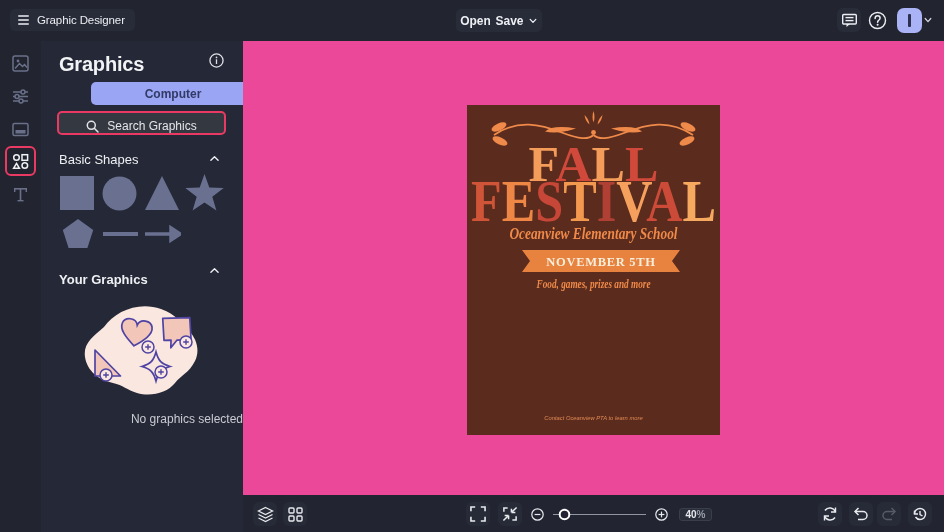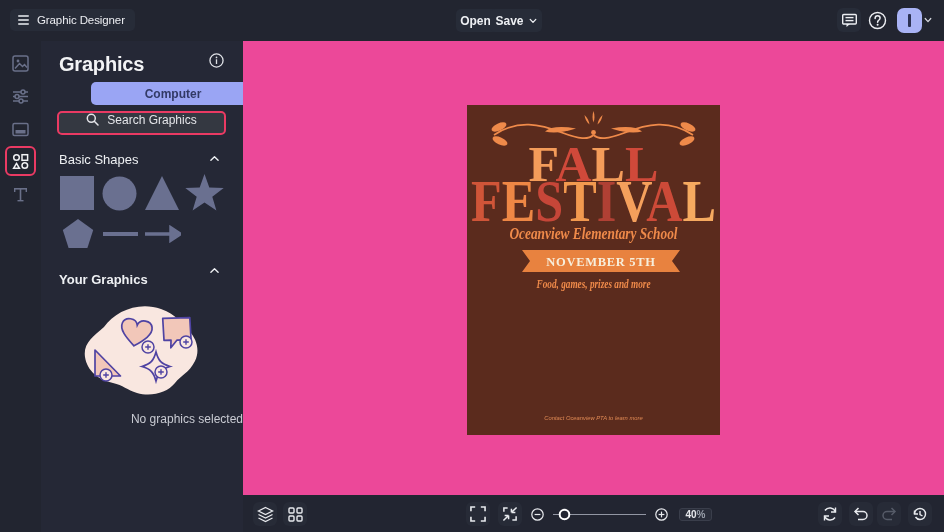--- a/index.html
+++ b/index.html
@@ -16,21 +16,21 @@
 
 #rail { position:absolute; left:0; top:41px; width:41px; height:491px; background:#222530; }
 .railicon { position:absolute; left:12px; width:17px; height:17px; }
 #rail-hl { position:absolute; left:5px; top:105px; width:31px; height:30px; border:2.5px solid #ea3a63; border-radius:6px; }
 
 #panel { position:absolute; left:41px; top:41px; width:202px; height:491px; background:#252836; }
 #panel h1 { position:absolute; left:18px; top:12px; font-size:20px; color:#f2f3f5; font-weight:bold; letter-spacing:-0.2px; }
 #info { position:absolute; right:19px; top:12px; width:15px; height:15px; }
 #btn-computer { position:absolute; left:18px; top:41px; width:164px; height:23px; background:#9aa5f4; border-radius:5px; color:#323a66; font-weight:bold; font-size:12px; display:flex; align-items:center; justify-content:center;margin-left:32px; }
 #btn-search-wrap { position:absolute; left:16px; top:70px; width:169px; height:24px; border:2.5px solid #ea3a63; border-radius:5px; background:#343841; }
-#btn-search { width:100%; height:100%; display:flex; align-items:flex-start; justify-content:center; gap:8px; color:#e4e5e9; font-size:12px; }
+#btn-search { width:100%; height:100%; display:flex; align-items:flex-end; justify-content:center; gap:8px; color:#e4e5e9; font-size:12px; }
 .sechead { position:absolute; left:18px; color:#eef0f3; font-size:13px; }
 .seccaret { position:absolute; right:24px; width:9px; height:9px; }
 .shape { position:absolute; }
 #your-illu { position:absolute; left:36px; top:262px; width:122px; height:92px; }
 #nograph { position:absolute; left:0; top:371px; width:202px; text-align:right; color:#c9cbd3; font-size:12px; }
 
 #canvas { position:absolute; left:243px; top:41px; width:701px; height:454px; background:#ec4899; }
 #poster { position:absolute; left:224px; top:64px; width:253px; height:330px; background:#5b2b1d; }
 
 #bottombar { position:absolute; left:243px; top:495px; width:701px; height:37px; background:#222531; }

